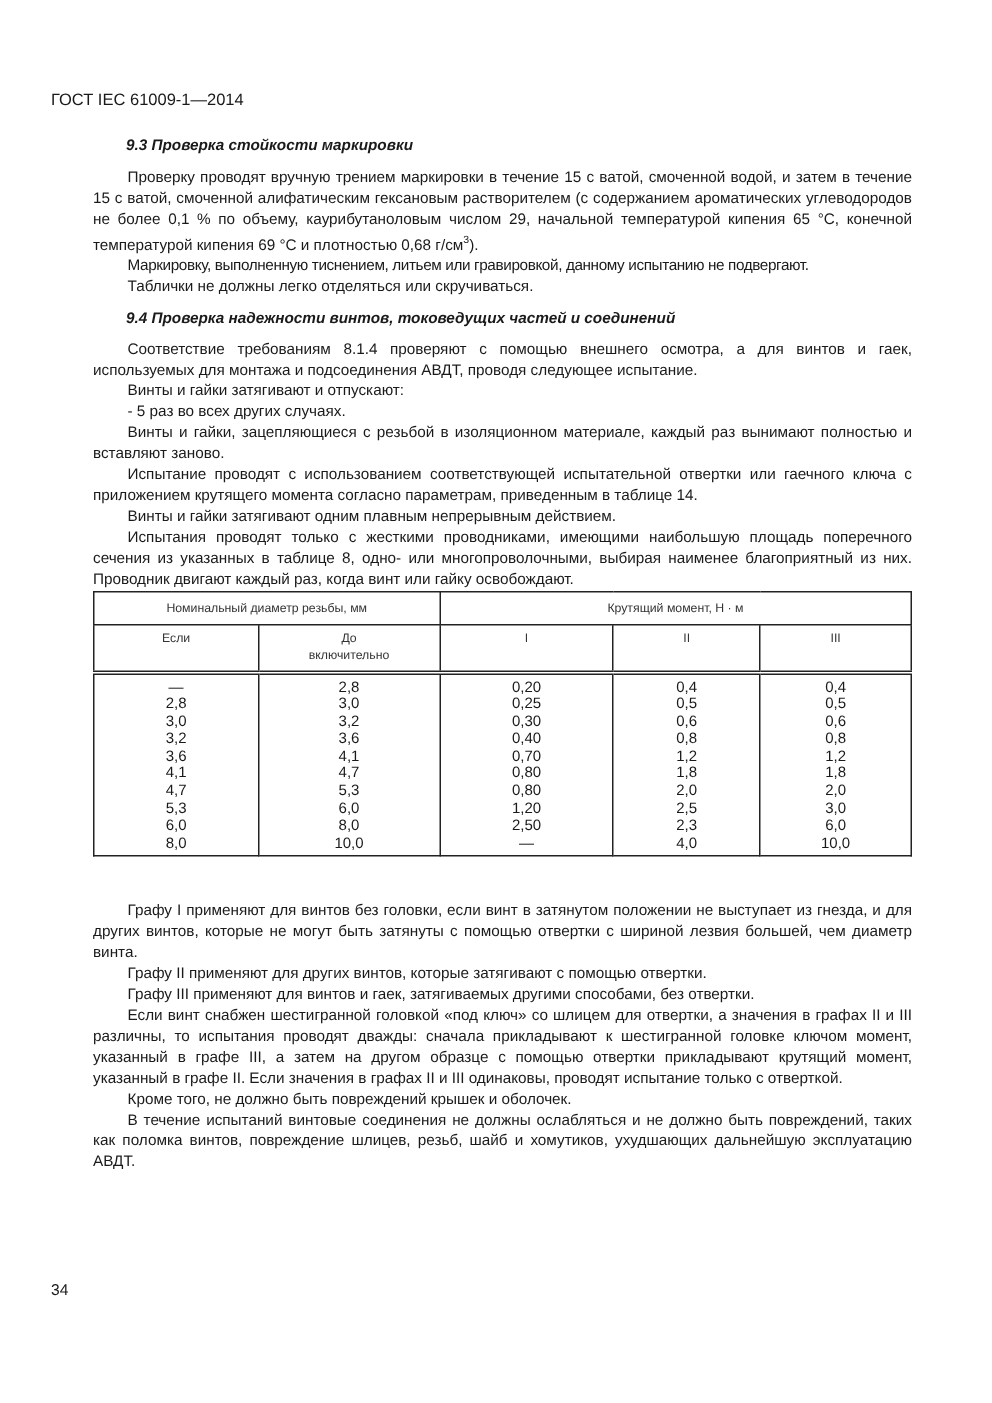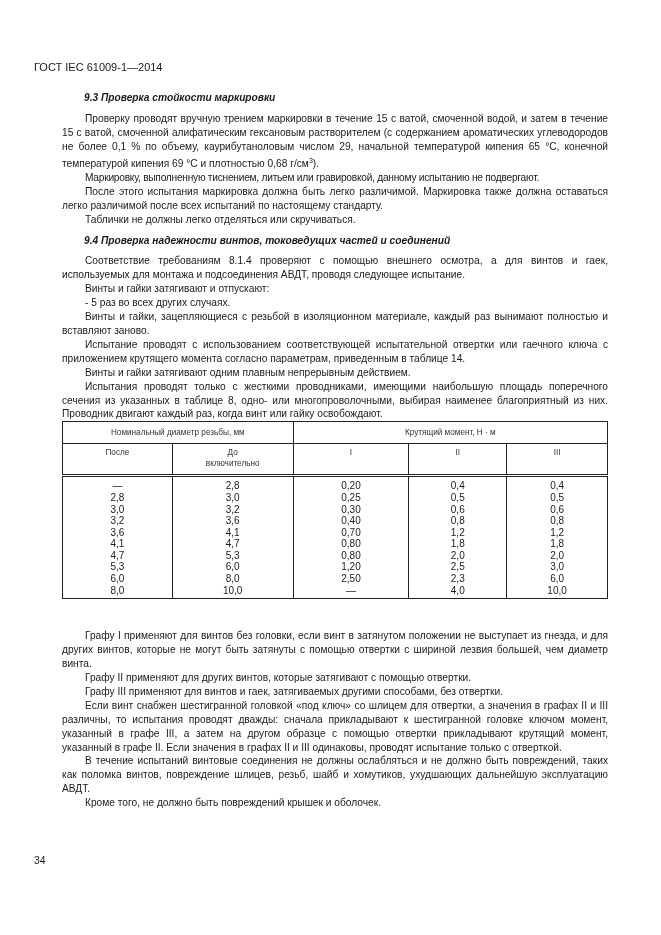--- a/index.html
+++ b/index.html
@@ -27,21 +27,20 @@
 </style>
 </head>
 <body>
 
 <div class="header">ГОСТ IEC 61009-1—2014</div>
 
 <div class="content">
   <div class="sec">9.3  Проверка стойкости маркировки</div>
   <p><span>Проверку проводят вручную трением маркировки в течение 15 с ватой, смоченной водой, и затем в течение 15 с ватой, смоченной алифатическим гексановым растворителем (с содержанием ароматических углеводородов не более 0,1 % по объему, каурибутаноловым числом 29, начальной температурой кипения 65 °С, конечной температурой кипения 69 °С и плотностью 0,68 г/см</span><sup>3</sup><span>).</span></p>
   <p style="letter-spacing:-0.25px">Маркировку, выполненную тиснением, литьем или гравировкой, данному испытанию не подвергают.</p>
-  <p>После этого испытания маркировка должна быть легко различимой. Маркировка также должна оставаться легко различимой после всех испытаний по настоящему стандарту.</p>
   <p>Таблички не должны легко отделяться или скручиваться.</p>
   <div class="gap"></div>
   <div class="sec">9.4  Проверка надежности винтов, токоведущих частей и соединений</div>
   <p>Соответствие требованиям 8.1.4 проверяют с помощью внешнего осмотра, а для винтов и гаек, используемых для монтажа и подсоединения АВДТ, проводя следующее испытание.</p>
   <p>Винты и гайки затягивают и отпускают:</p>
   <p>- 5 раз во всех других случаях.</p>
   <p>Винты и гайки, зацепляющиеся с резьбой в изоляционном материале, каждый раз вынимают полностью и вставляют заново.</p>
   <p>Испытание проводят с использованием соответствующей испытательной отвертки или гаечного ключа с приложением крутящего момента согласно параметрам, приведенным в таблице 14.</p>
   <p>Винты и гайки затягивают одним плавным непрерывным действием.</p>
   <p>Испытания проводят только с жесткими проводниками, имеющими наибольшую площадь поперечного сечения из указанных в таблице 8, одно- или многопроволочными, выбирая наименее благоприятный из них. Проводник двигают каждый раз, когда винт или гайку освобождают.</p>
@@ -54,21 +53,21 @@
         <col style="width:116px">
         <col style="width:98px">
         <col style="width:101px">
     </colgroup>
     <tbody>
         <tr>
       <th class="h1" colspan="2">Номинальный диаметр резьбы, мм</th>
       <th class="h1" colspan="3">Крутящий момент, Н · м</th>
     </tr>
     <tr class="hdr2">
-      <th class="h2">После</th>
+      <th class="h2">Если</th>
       <th class="h2" style="white-space:pre-line">До
 включительно</th>
       <th class="h2">I</th>
       <th class="h2">II</th>
       <th class="h2">III</th>
     </tr>
     <tr>
       <td class="data">
             <span class="cell-line">—</span>
             <span class="cell-line">2,8</span>
@@ -131,18 +130,18 @@
           </td>
     </tr>
   </tbody>
     </table>
 
   <div class="after">
     <p>Графу I применяют для винтов без головки, если винт в затянутом положении не выступает из гнезда, и для других винтов, которые не могут быть затянуты с помощью отвертки с шириной лезвия большей, чем диаметр винта.</p>
     <p>Графу II применяют для других винтов, которые затягивают с помощью отвертки.</p>
     <p>Графу III применяют для винтов и гаек, затягиваемых другими способами, без отвертки.</p>
     <p>Если винт снабжен шестигранной головкой «под ключ» со шлицем для отвертки, а значения в графах II и III различны, то испытания проводят дважды: сначала прикладывают к шестигранной головке ключом момент, указанный в графе III, а затем на другом образце с помощью отвертки прикладывают крутящий момент, указанный в графе II. Если значения в графах II и III одинаковы, проводят испытание только с отверткой.</p>
+    <p>Кроме того, не должно быть повреждений крышек и оболочек.</p>
     <p>В течение испытаний винтовые соединения не должны ослабляться и не должно быть повреждений, таких как поломка винтов, повреждение шлицев, резьб, шайб и хомутиков, ухудшающих дальнейшую эксплуатацию АВДТ.</p>
-    <p>Кроме того, не должно быть повреждений крышек и оболочек.</p>
   </div>
 </div>
 
 <div class="pagenum">34</div>
 
 </body></html>

